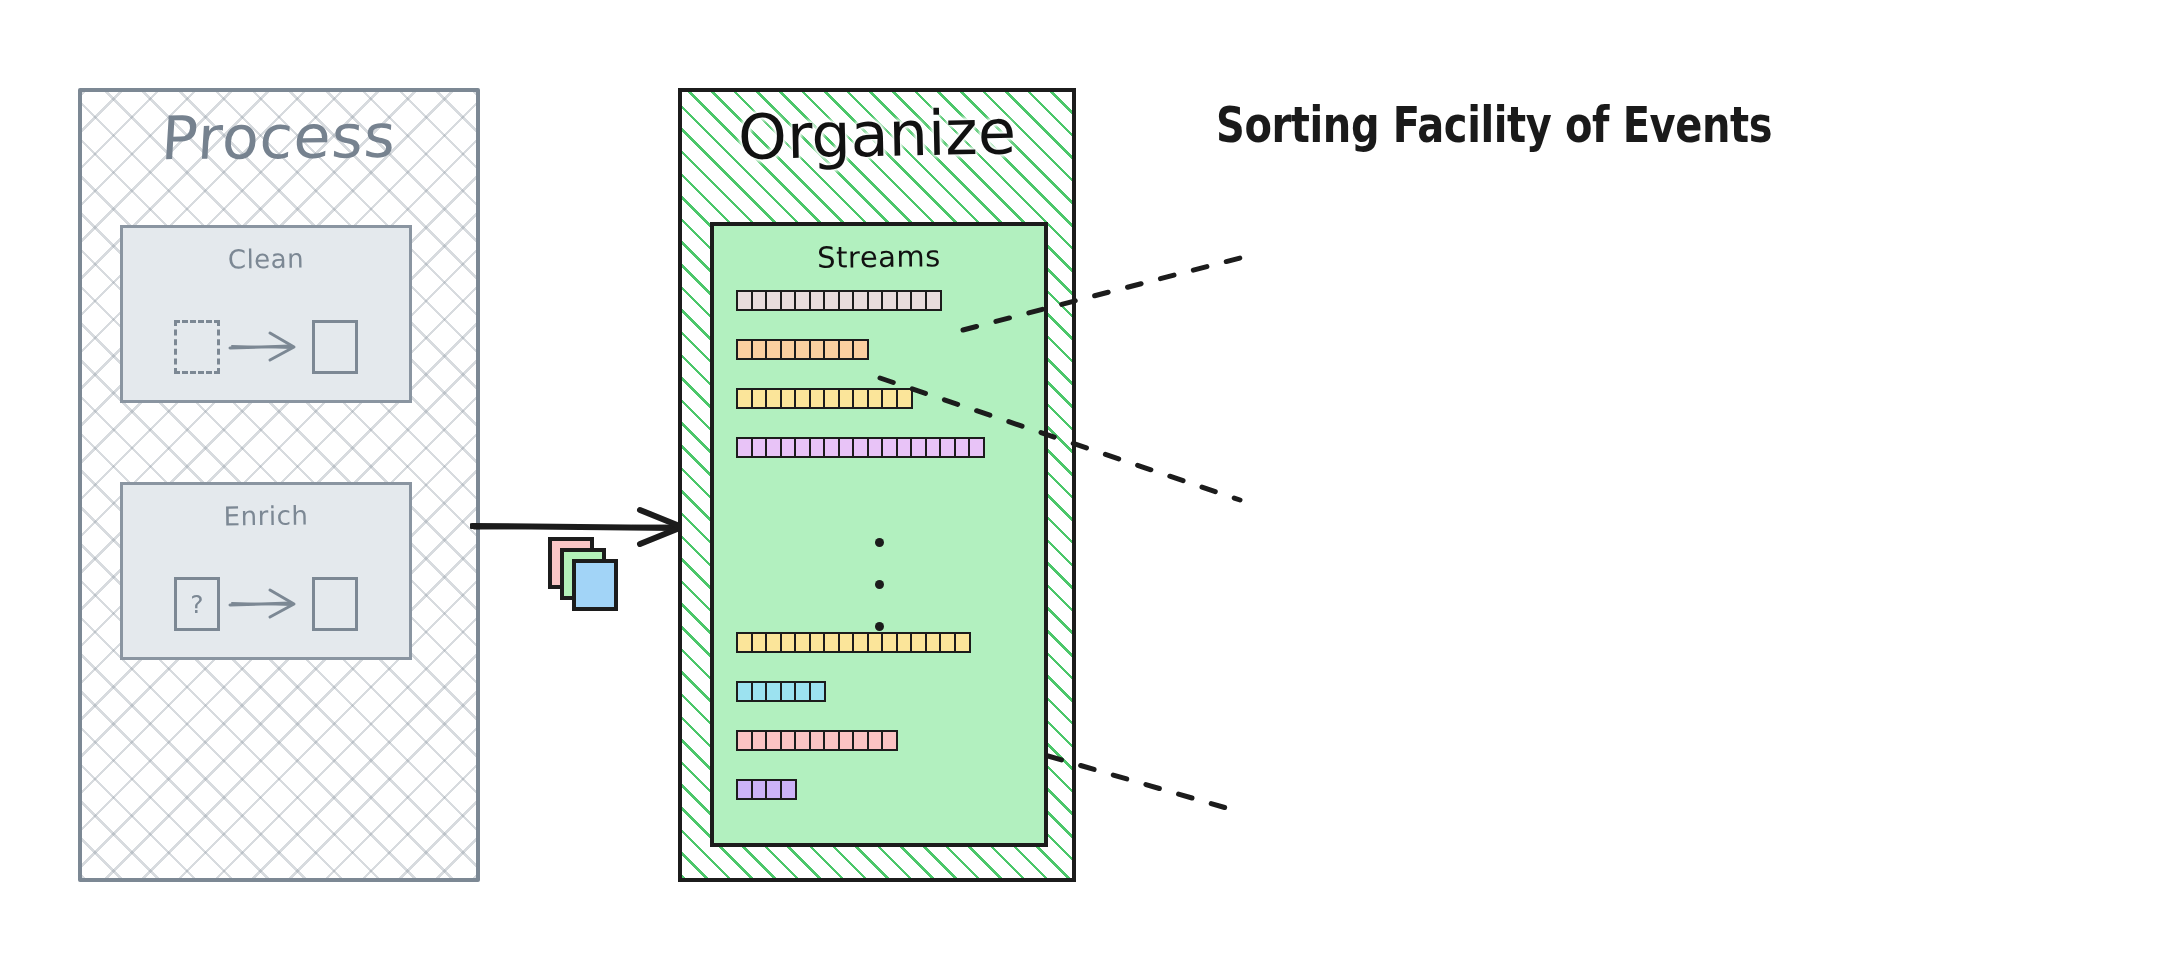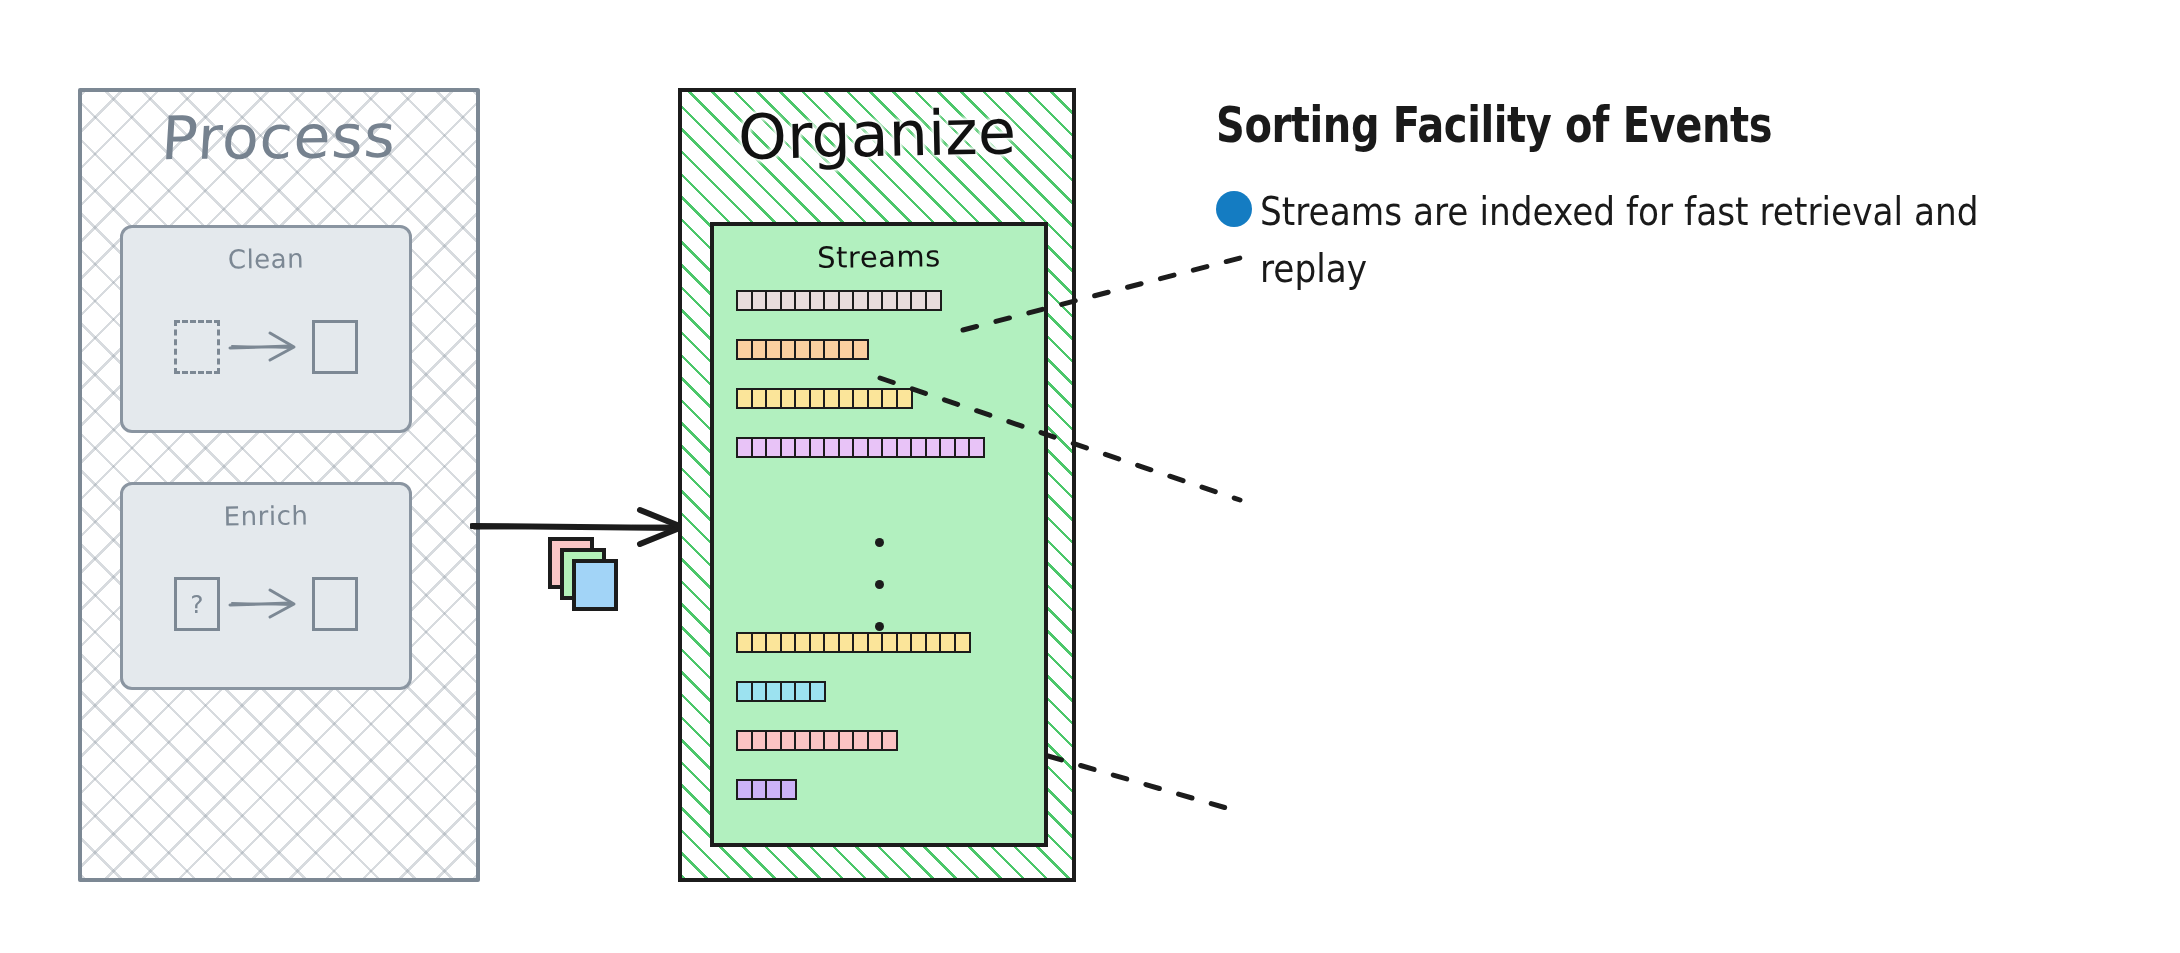--- a/index.html
+++ b/index.html
@@ -49,24 +49,24 @@
     font-size: 60px;
     font-weight: 400;
     color: #76828f;
     letter-spacing: 1px;
     transform: skewX(-4deg) rotate(-0.6deg);
   }
   .stage-box {
     position: absolute;
     left: 38px;
     width: 292px;
-    height: 208px;
+    height: 178px;
     background: #e4e9ed;
     border: 3px solid #8a95a1;
-    border-radius: 12px;
+    border-radius: 0;
     box-sizing: border-box;
   }
   .stage-box.b1 { top: 133px; }
   .stage-box.b2 { top: 347px; margin-top: 43px; }
   .stage-box.b3 { top: 561px; }
   .stage-label {
     position: absolute;
     top: 16px;
     left: 0;
     width: 100%;
@@ -432,21 +432,17 @@
 
   <svg class="dot-lines" viewBox="0 0 2180 953">
     <path d="M963 330 L1240 258" stroke="#1c1c1c" stroke-width="5" fill="none" stroke-dasharray="14 20" stroke-linecap="round"></path>
     <path d="M880 378 L1240 500" stroke="#1c1c1c" stroke-width="5" fill="none" stroke-dasharray="14 20" stroke-linecap="round"></path>
     <path d="M1048 756 L1240 812" stroke="#1c1c1c" stroke-width="5" fill="none" stroke-dasharray="14 20" stroke-linecap="round"></path>
   </svg>
 
   <div class="info-col">
     <div class="info-title">Sorting Facility of Events</div>
 
-    <div class="bullet">
-      <span class="bullet-dot"></span>
-      <span class="bullet-text">Streams are indexed for fast retrieval and replay</span>
-    </div>
 
 
   </div>
 
 </div>
 
 </body></html>

